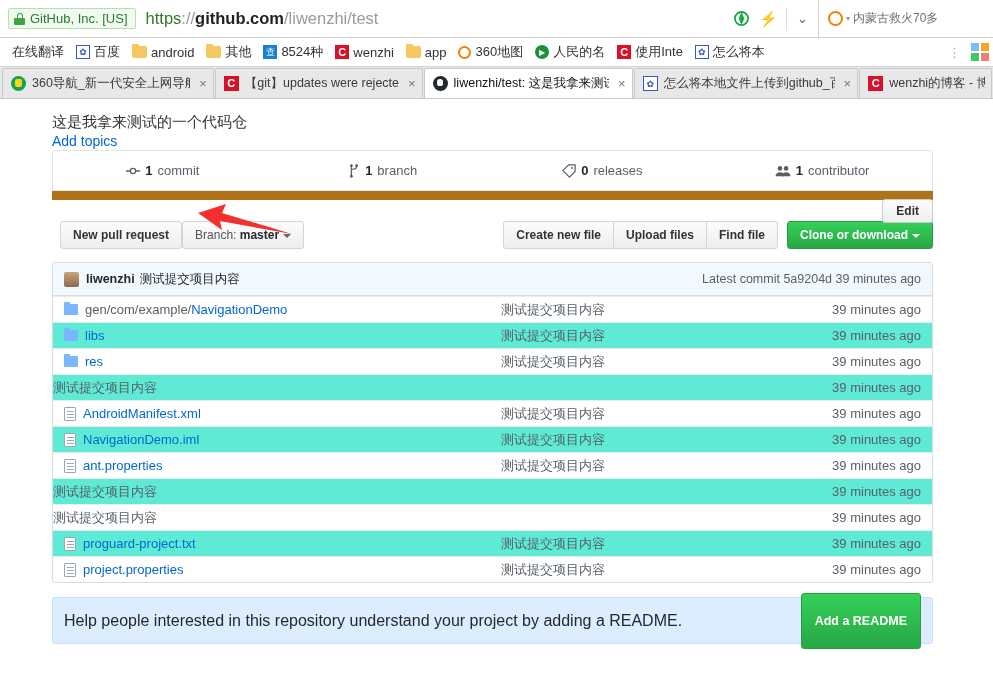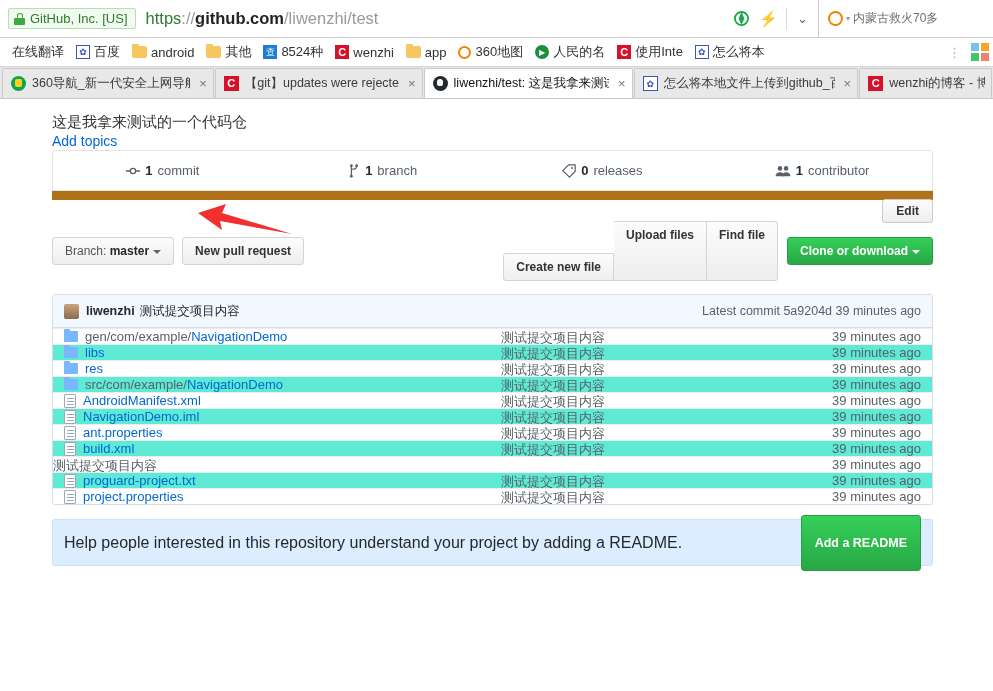--- a/index.html
+++ b/index.html
@@ -173,21 +173,21 @@
     background: linear-gradient(#fcfcfc, #eee);
     color: #333; white-space: nowrap;
   }
   #branch-btn { color:#555; font-weight: normal; }
   #branch-btn b { color:#24292e; font-weight: bold; }
   .caret { display:inline-block; margin-left:4px; border:4px solid transparent; border-top-color:#666; vertical-align:middle; position:relative; top:2px; }
   #new-pr { margin-left: 8px; }
   .right-group { margin-left: auto; display:flex; align-items:center; }
   .btn-group { display: flex; }
   .btn-group .btn { border-radius: 0; border-left: none; }
-  .btn-group .btn:first-child { border-radius: 3px 0 0 3px; border-left: 1px solid #d5d5d5; margin-top: 32px; }
+  .btn-group .btn:first-child { border-radius: 3px 0 0 3px; border-left: 1px solid #d5d5d5; }
   .btn-group .btn:last-child { border-radius: 0 3px 3px 0; }
   #clone-btn {
     margin-left: 9px;
     background: linear-gradient(#34d058, #28a745);
     border: 1px solid #2a9c43;
     color: #fff;
   }
   #clone-btn .caret { border-top-color:#fff; }
 
   
@@ -204,21 +204,21 @@
     border-bottom: 1px solid #d8dde2;
     display: flex; align-items: center;
     padding: 0 11px;
     font-size: 12.5px; color: #586069;
   }
   .avatar { width: 15px; height: 15px; border-radius: 2px; background: linear-gradient(#caa47a,#8a6b4d); margin-right: 7px; flex:none; }
   #commit-author { color:#24292e; font-weight: bold; margin-right: 5px; }
   #commit-msg { color:#24292e; }
   #commit-meta { margin-left: auto; color:#586069; }
 
-  .file-row { display: flex; height: 16px; border-top: 1px solid #eaecef; font-size: 13px; }
+  .file-row { display: flex; align-items: center; height: 26px; border-top: 1px solid #eaecef; font-size: 13px; }
   .file-row:first-of-type { border-top: none; }
   .file-row.alt { background: #5eead4; }
   .fr-name { width: 448px; padding-left: 11px; display:flex; align-items:center; gap:7px; overflow:hidden; white-space:nowrap; }
   .fr-msg { flex: 1; color: #586069; white-space:nowrap; overflow:hidden; }
   .fr-time { width: 140px; text-align: right; padding-right: 11px; color: #586069; white-space:nowrap; }
   .dir-ico { width:14px; height:11px; background:#79b8ff; border-radius:1px; position:relative; flex:none; }
   .dir-ico:before { content:""; position:absolute; top:-2px; left:0; width:6px; height:2.5px; background:#79b8ff; border-radius:1px 1px 0 0; }
   .doc-ico { width:12px; height:14px; border:1px solid #9aa7b4; border-radius:1px; background:#fff; position:relative; flex:none; }
   .doc-ico:after { content:""; position:absolute; left:2px; top:3px; width:7px; height:1px; background:#9aa7b4; box-shadow: 0 3px 0 #9aa7b4, 0 6px 0 #9aa7b4; }
   .fr-link { color:#0366d6; }
@@ -403,25 +403,25 @@
         <path d="M0.5 14c0-3 2.5-4.5 5-4.5s5 1.5 5 4.5z" fill="#586069"></path>
         <path d="M7.5 14c0-3 2.5-4.5 5-4.5s5 1.5 5 4.5z" fill="#586069"></path>
       </svg>
       <b>1</b>
       <span>contributor</span>
     </div>
   </div>
   <div id="lang-bar"></div>
 
   <div id="actions-row">
+    <div class="btn" id="new-pr">New pull request</div>
     <div class="btn" id="branch-btn">
       <span>Branch:</span>
       <b>master</b><span class="caret"></span>
     </div>
-    <div class="btn" id="new-pr">New pull request</div>
     <div class="right-group">
       <div class="btn-group">
         <div class="btn">Create new file</div>
         <div class="btn">Upload files</div>
         <div class="btn">Find file</div>
       </div>
       <div class="btn" id="clone-btn">
         <span>Clone or download</span><span class="caret"></span>
       </div>
     </div>
@@ -453,24 +453,20 @@
     </div>
     <div class="file-row">
       <div class="fr-name">
           <span class="dir-ico"></span>
           <span><span class="fr-pre"></span><span class="fr-link">res</span></span>
         </div>
       <div class="fr-msg">测试提交项目内容</div>
       <div class="fr-time">39 minutes ago</div>
     </div>
     <div class="file-row alt">
-      <div class="fr-name">
-          <span class="dir-ico"></span>
-          <span><span class="fr-pre">src/com/example/</span><span class="fr-link">NavigationDemo</span></span>
-        </div>
       <div class="fr-msg">测试提交项目内容</div>
       <div class="fr-time">39 minutes ago</div>
     </div>
     <div class="file-row">
       <div class="fr-name">
           <span class="doc-ico"></span>
           <span class="fr-link">AndroidManifest.xml</span>
         </div>
       <div class="fr-msg">测试提交项目内容</div>
       <div class="fr-time">39 minutes ago</div>
@@ -485,24 +481,20 @@
     </div>
     <div class="file-row">
       <div class="fr-name">
           <span class="doc-ico"></span>
           <span class="fr-link">ant.properties</span>
         </div>
       <div class="fr-msg">测试提交项目内容</div>
       <div class="fr-time">39 minutes ago</div>
     </div>
     <div class="file-row alt">
-      <div class="fr-name">
-          <span class="doc-ico"></span>
-          <span class="fr-link">build.xml</span>
-        </div>
       <div class="fr-msg">测试提交项目内容</div>
       <div class="fr-time">39 minutes ago</div>
     </div>
     <div class="file-row">
       <div class="fr-msg">测试提交项目内容</div>
       <div class="fr-time">39 minutes ago</div>
     </div>
     <div class="file-row alt">
       <div class="fr-name">
           <span class="doc-ico"></span>

